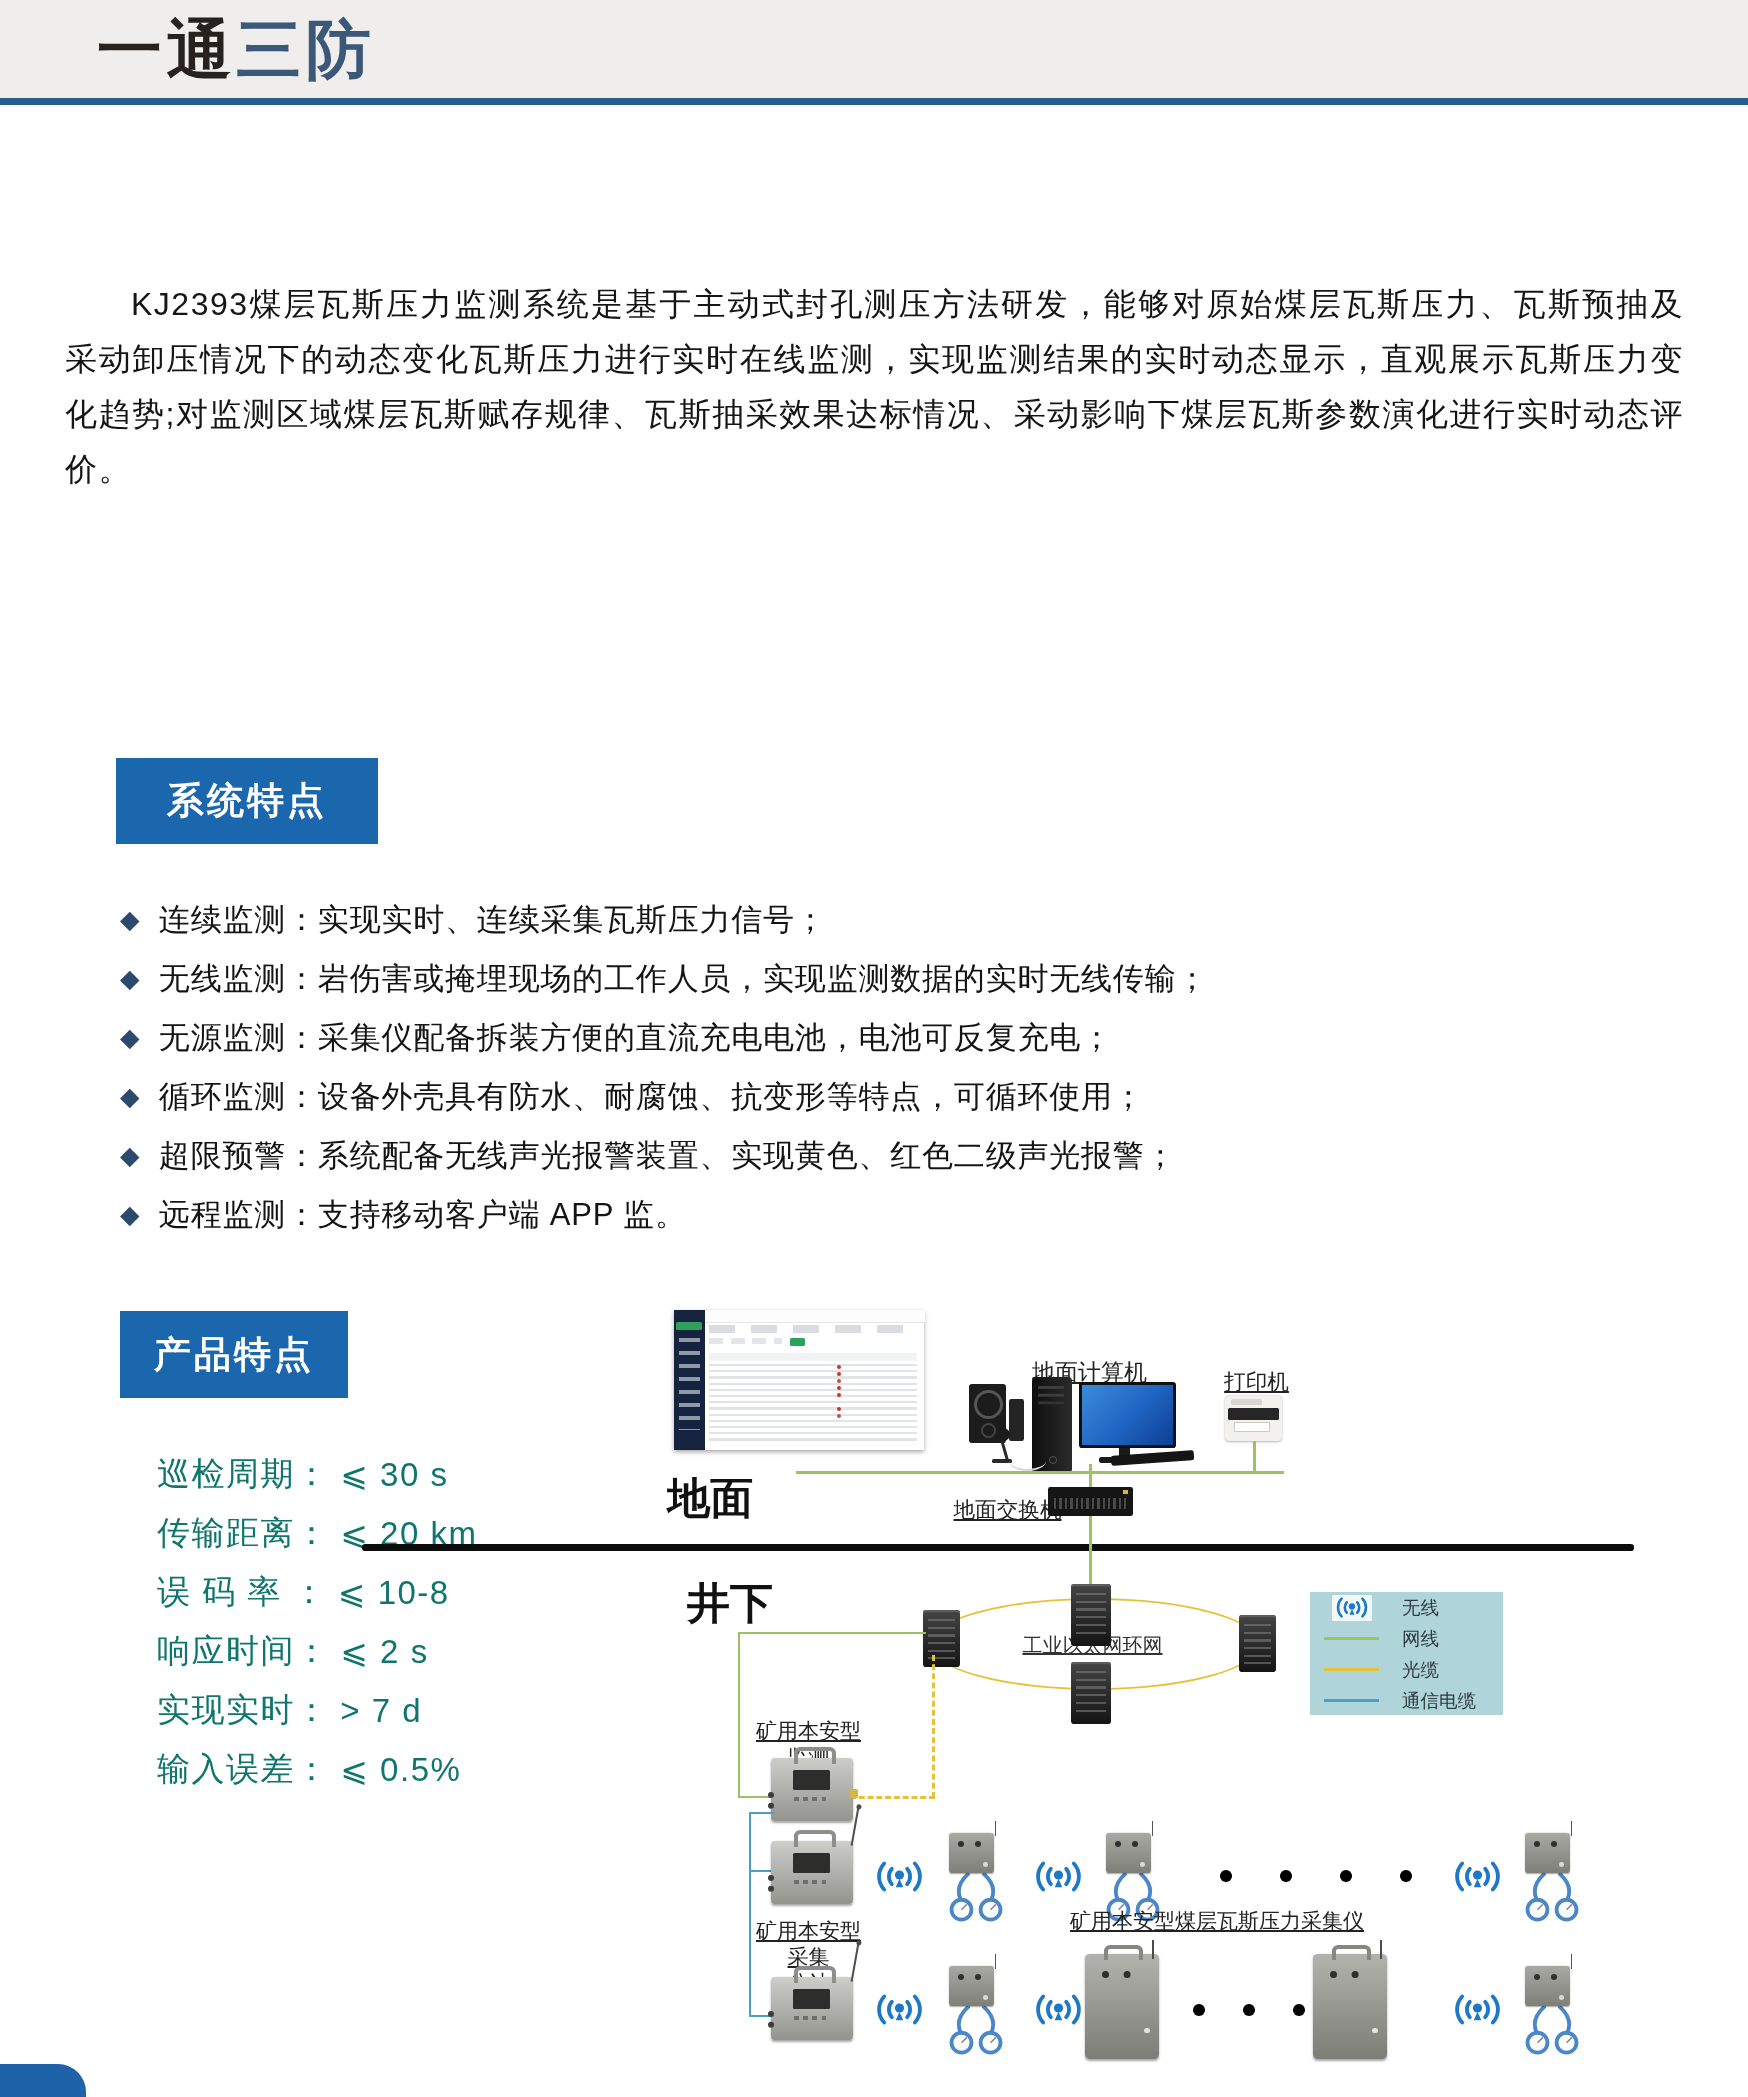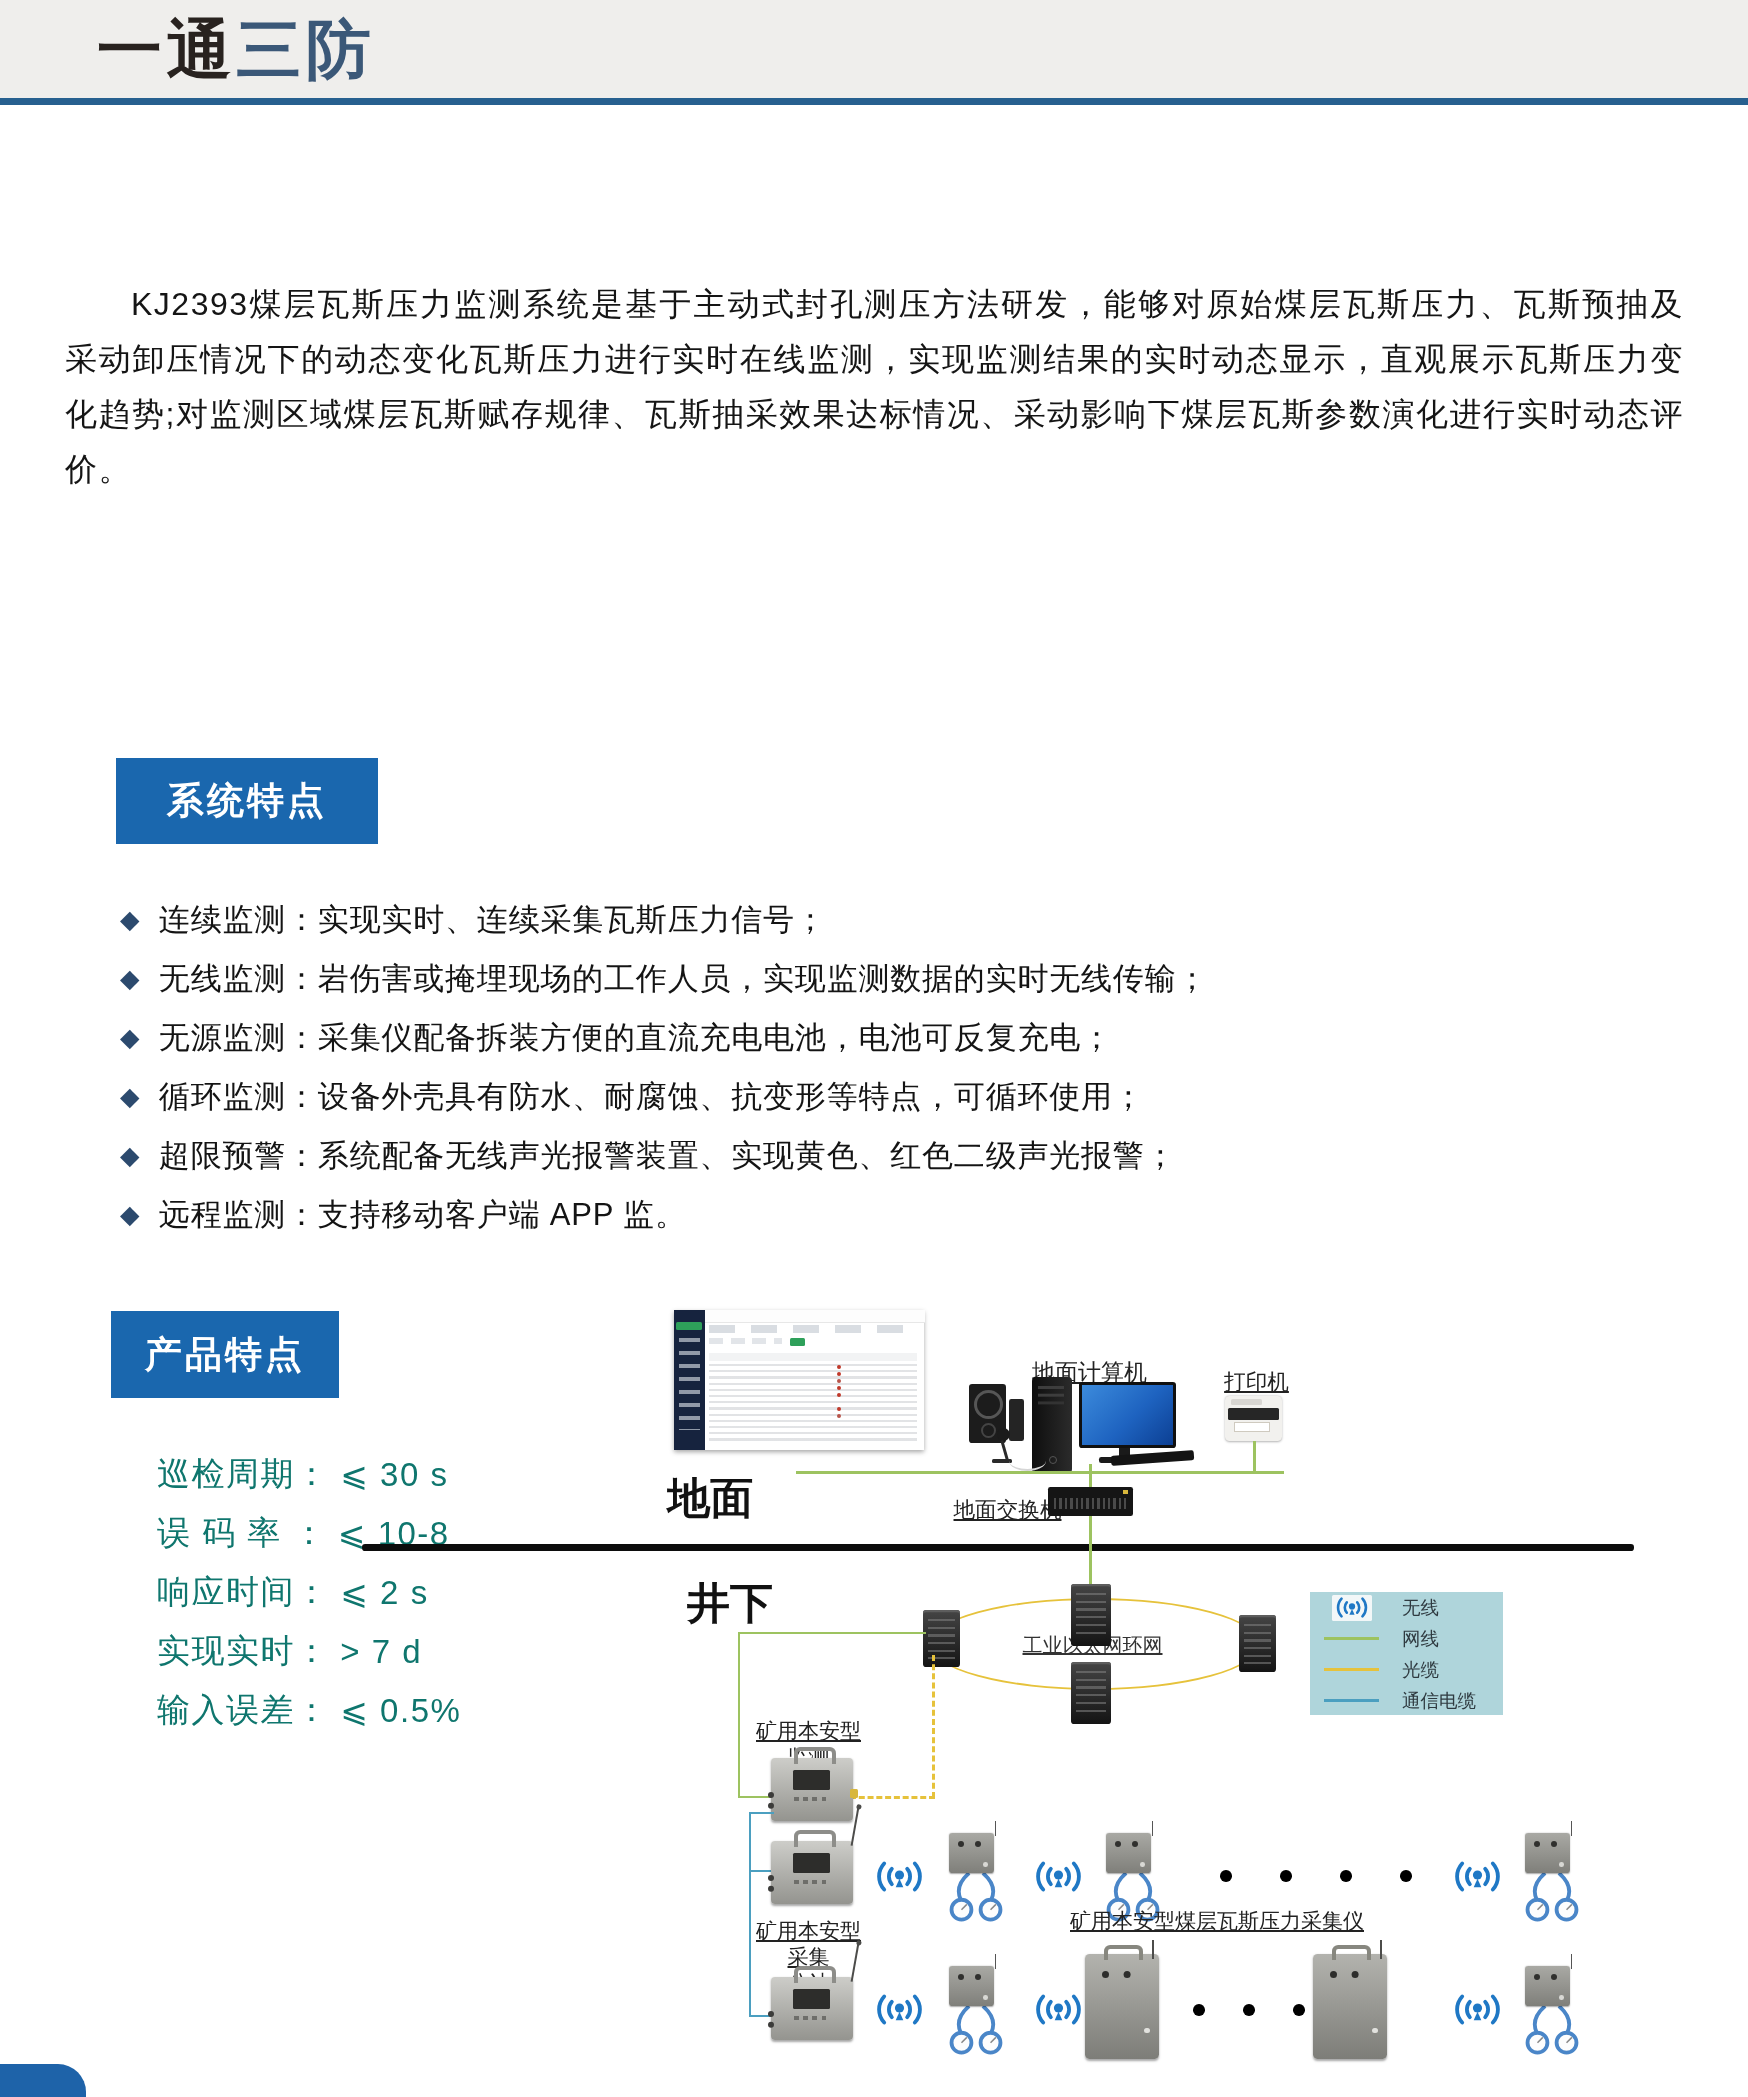--- a/index.html
+++ b/index.html
@@ -13,21 +13,21 @@
   .header-title .t-blue{color:#3b5878;}
   .header-rule{position:absolute;left:0;top:98px;width:1749px;height:7px;background:#27608f;}
 
   .doc-title{position:absolute;left:0;top:165px;width:1749px;text-align:center;font-size:42px;font-weight:bold;color:#30507c;letter-spacing:1.5px;}
 
   .intro{position:absolute;left:65px;top:277px;width:1619px;font-size:32px;line-height:55px;color:#151515;text-align:justify;letter-spacing:1.5px;}
   .intro p{margin:0;text-indent:66px;}
 
   .sec-box{position:absolute;background:#1a67ae;color:#ffffff;font-weight:bold;font-size:37px;display:flex;align-items:center;justify-content:center;letter-spacing:3.1px;}
   .features-box{left:116px;top:758px;width:262px;height:86px;}
-  .product-box{left:111px;top:1311px;width:228px;height:87px;}
+  .product-box{left:120px;top:1311px;width:228px;height:87px;}
 
   .features-list{position:absolute;left:120px;top:890px;width:1525px;list-style:none;margin:0;padding:0;}
   .features-list li{height:59px;display:flex;align-items:center;font-size:31px;color:#141414;letter-spacing:0.8px;}
   .features-list .bullet{font-size:25.4px;color:#2c4a6e;margin-right:18.5px;line-height:1;}
 
   .specs{position:absolute;left:157px;top:1445px;}
   .spec-row{height:59px;display:flex;align-items:center;font-size:33px;color:#0f766e;letter-spacing:1.5px;}
   .spec-value{margin-left:10.8px;}
 
   
@@ -179,20 +179,24 @@
       </li>
   </ul>
 
   <div class="sec-box product-box">产品特点</div>
   <div class="specs">
     <div class="spec-row">
         <span>巡检周期：</span>
         <span class="spec-value">⩽ 30 s</span>
       </div>
     <div class="spec-row">
+        <span>传输距离：</span>
+        <span class="spec-value">⩽ 20 km</span>
+      </div>
+    <div class="spec-row">
         <span>误 码 率 ：</span>
         <span class="spec-value">⩽ 10-8</span>
       </div>
     <div class="spec-row">
         <span>响应时间：</span>
         <span class="spec-value">⩽ 2 s</span>
       </div>
     <div class="spec-row">
         <span>实现实时：</span>
         <span class="spec-value">&gt; 7 d</span>

